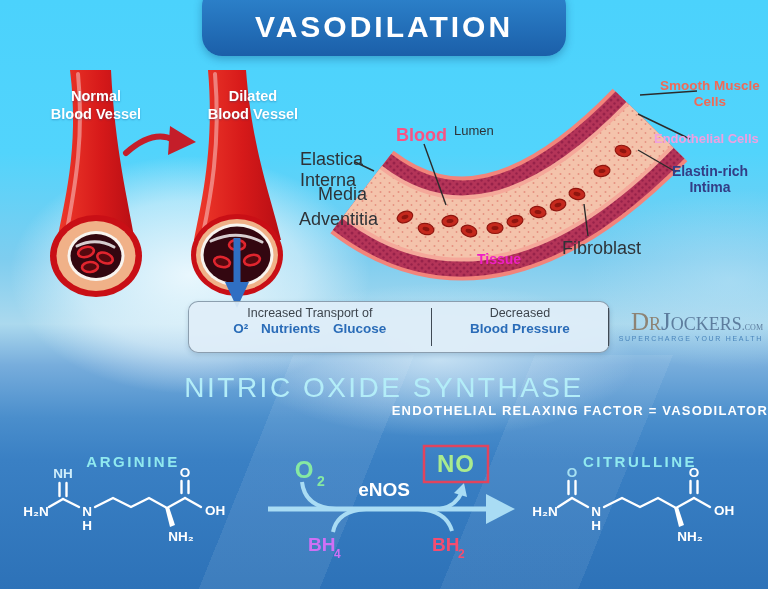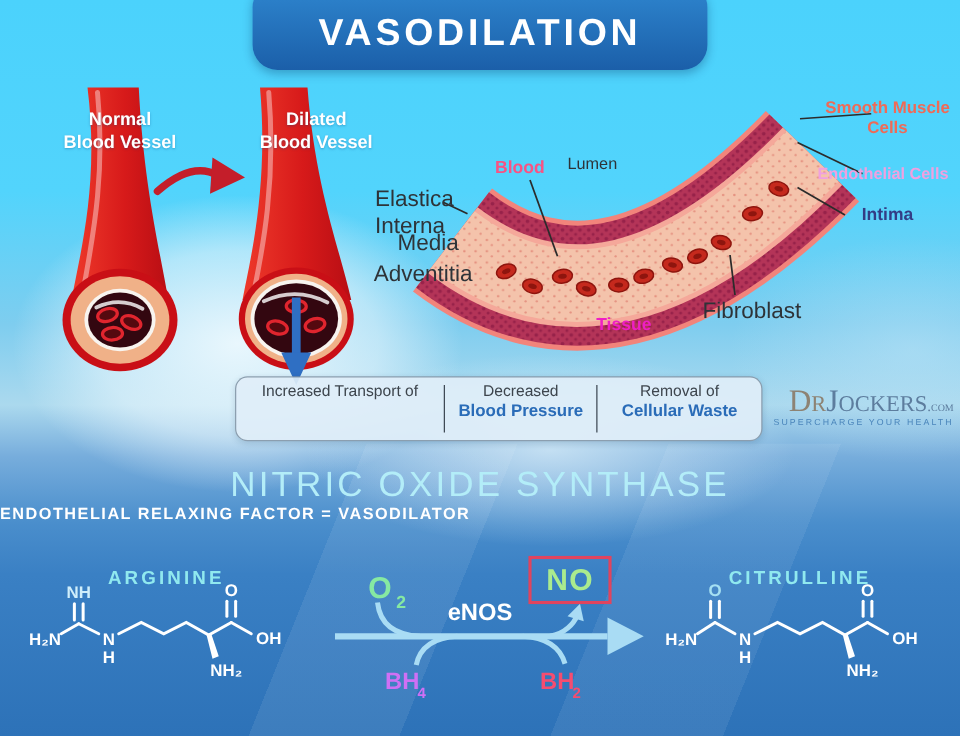--- a/index.html
+++ b/index.html
@@ -35,21 +35,21 @@
   .pl2{font-size:13.5px;font-weight:700;color:#2a6cb8;margin-top:1px;}
   .gap-words{word-spacing:9px;}
   .logo{position:absolute;left:599px;top:309px;width:164px;text-align:right;font-family:"Liberation Serif",serif;}
   .logo-name{font-variant:small-caps;font-size:25px;line-height:1;}
   .logo-dr{color:#8d8374;}
   .logo-jockers{color:#5d7d9e;}
   .logo-suffix{font-size:12px;color:#5d7d9e;}
   .logo-tag{font-size:7px;letter-spacing:1.7px;color:#4a85bb;margin-top:1px;font-family:"Liberation Sans",sans-serif;}
   .syn-h{position:absolute;left:0;top:372px;width:768px;text-align:center;color:#b3edf8;
          font-size:28px;font-weight:400;letter-spacing:2.5px;}
-  .syn-s{position:absolute;left:0;top:403px;width:768px;text-align:left;color:#fff;
+  .syn-s{position:absolute;left:0;top:403px;width:768px;text-align:right;color:#fff;
          font-size:13px;font-weight:700;letter-spacing:1.2px;}
 </style>
 </head>
 <body>
 
 <div class="stage">
 
   <div class="blob blob1"></div>
   <div class="blob blob2"></div>
   <div class="blob blob3"></div>
@@ -244,53 +244,51 @@
 
   <div class="vessel-label" style="left:31px;top:88px;">
     <div>Normal</div>
     <div>Blood Vessel</div>
   </div>
   <div class="vessel-label" style="left:188px;top:88px;">
     <div>Dilated</div>
     <div>Blood Vessel</div>
   </div>
 
-  <div class="xlab b" style="left:396px;top:125px;color:#f85384;font-size:14px;">Blood</div>
+  <div class="xlab b" style="left:396px;top:125px;color:#f85384;font-size:18px;">Blood</div>
   <div class="xlab" style="left:454px;top:124px;font-size:13px;">Lumen</div>
   <div class="xlab b" style="left:648px;top:78px;width:124px;text-align:center;color:#ef6a57;font-size:13.5px;">
     <div>Smooth Muscle</div>
     <div>Cells</div>
   </div>
   <div class="xlab b" style="left:654px;top:132px;color:#f0a0e0;font-size:13px;">Endothelial Cells</div>
   <div class="xlab b" style="left:652px;top:163px;width:116px;text-align:center;color:#333d85;font-size:14px;">
+    <div>Elastin-rich</div>
     <div>Intima</div>
   </div>
   <div class="xlab" style="left:300px;top:149px;width:52px;text-align:right;">
     <div>Elastica</div>
     <div>Interna</div>
   </div>
   <div class="xlab" style="left:318px;top:184px;">Media</div>
   <div class="xlab" style="left:299px;top:209px;">Adventitia</div>
   <div class="xlab" style="left:562px;top:238px;">Fibroblast</div>
   <div class="xlab b" style="left:477px;top:251px;color:#ef1fc4;font-size:14px;">Tissue</div>
 
   <div class="panel">
     <div class="pcol c1">
       <div class="pl1">Increased Transport of</div>
+      <div class="pl2 gap-words">O² Nutrients Glucose</div>
     </div>
     <div class="pdiv"></div>
     <div class="pcol">
       <div class="pl1">Decreased</div>
       <div class="pl2">Blood Pressure</div>
     </div>
     <div class="pdiv"></div>
-    <div class="pcol c3">
-      <div class="pl1">Removal of</div>
-      <div class="pl2">Cellular Waste</div>
-    </div>
   </div>
 
   <div class="logo">
     <div class="logo-name">
       <span class="logo-dr">Dr</span><span class="logo-jockers">Jockers</span><span class="logo-suffix">.com</span>
     </div>
     <div class="logo-tag">SUPERCHARGE YOUR HEALTH</div>
   </div>
 
   <div class="syn-h">NITRIC OXIDE SYNTHASE</div>

